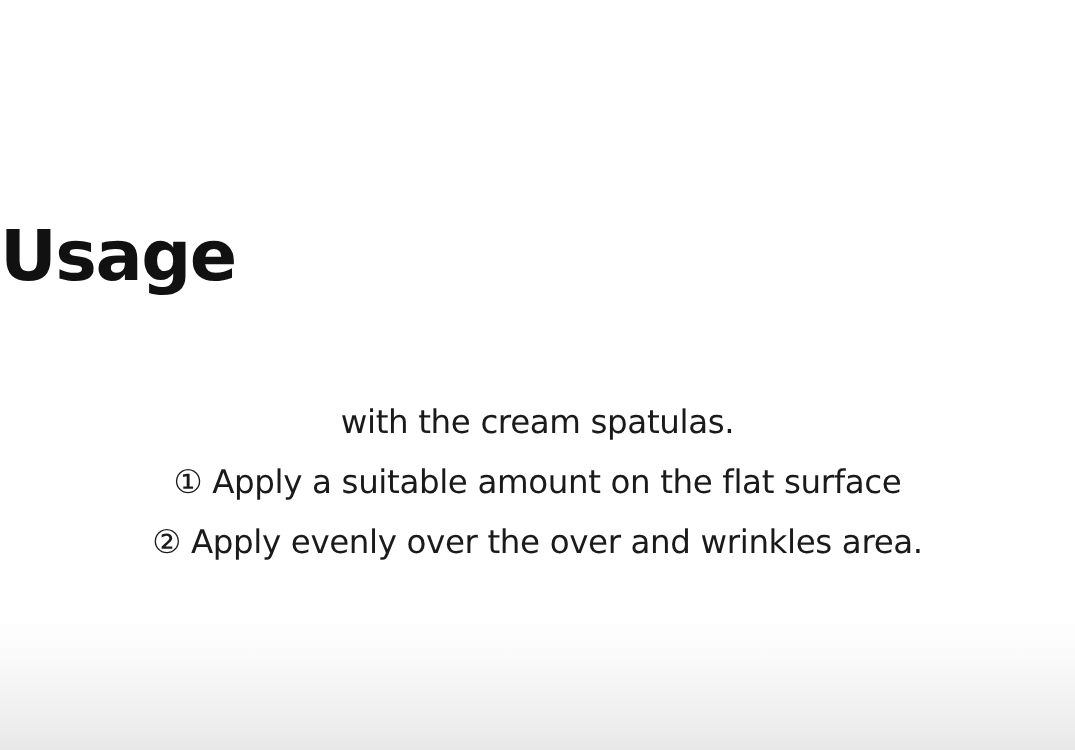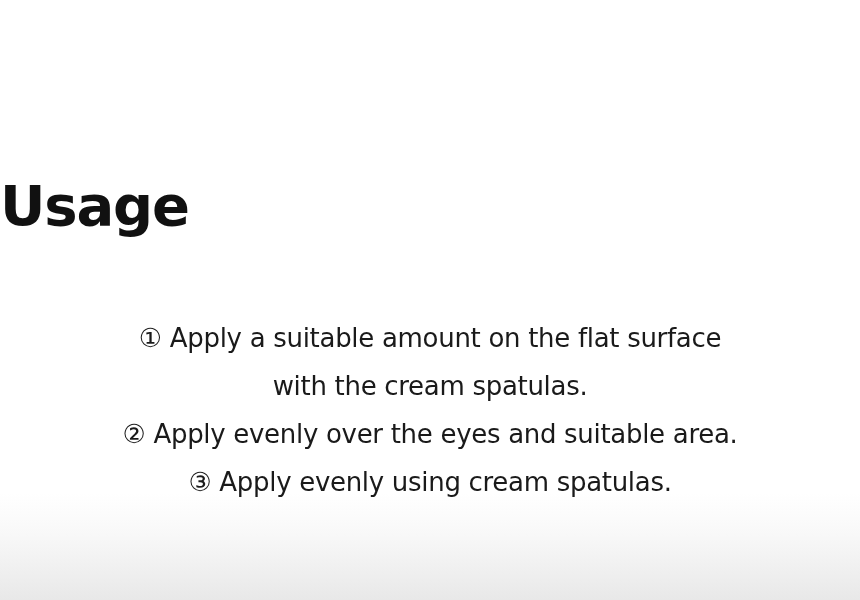--- a/index.html
+++ b/index.html
@@ -75,19 +75,18 @@
 </head>
 <body>
 
 <div id="slide">
 
   <div id="bottom-gradient"></div>
 
   <div id="slide-title">Usage</div>
 
   <div id="instructions">
+    <div class="instruction-line">with the cream spatulas.</div>
     <div class="instruction-line">① Apply a suitable amount on the flat surface</div>
-    <div class="instruction-line">with the cream spatulas.</div>
-    <div class="instruction-line">② Apply evenly over the eyes and suitable area.</div>
-    <div class="instruction-line">③ Apply evenly using cream spatulas.</div>
+    <div class="instruction-line">② Apply evenly over the over and wrinkles area.</div>
   </div>
 
 </div>
 
 </body></html>

